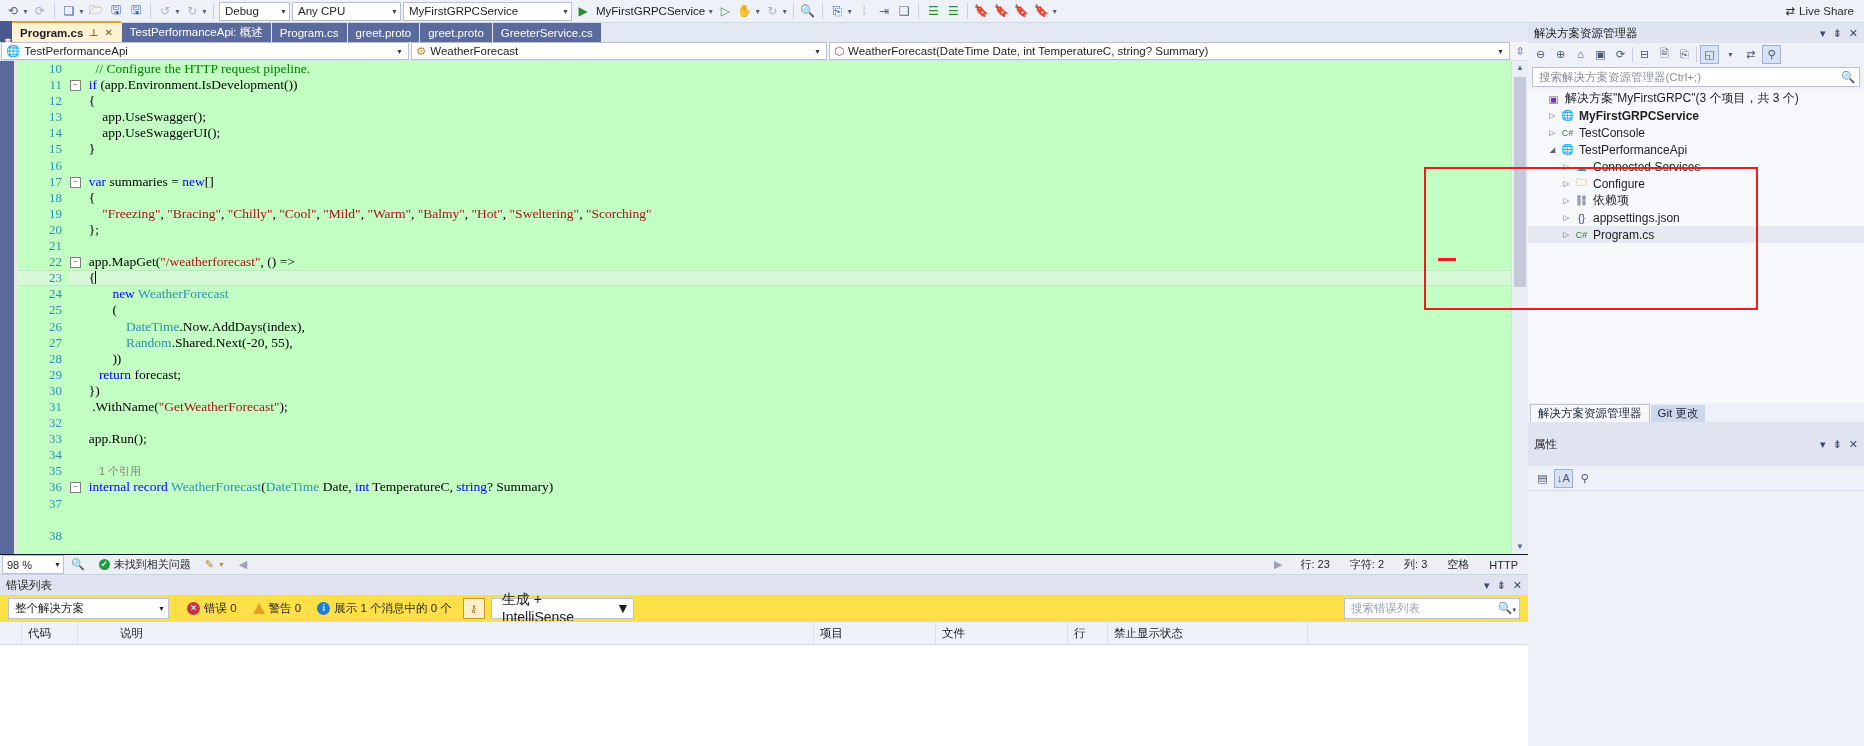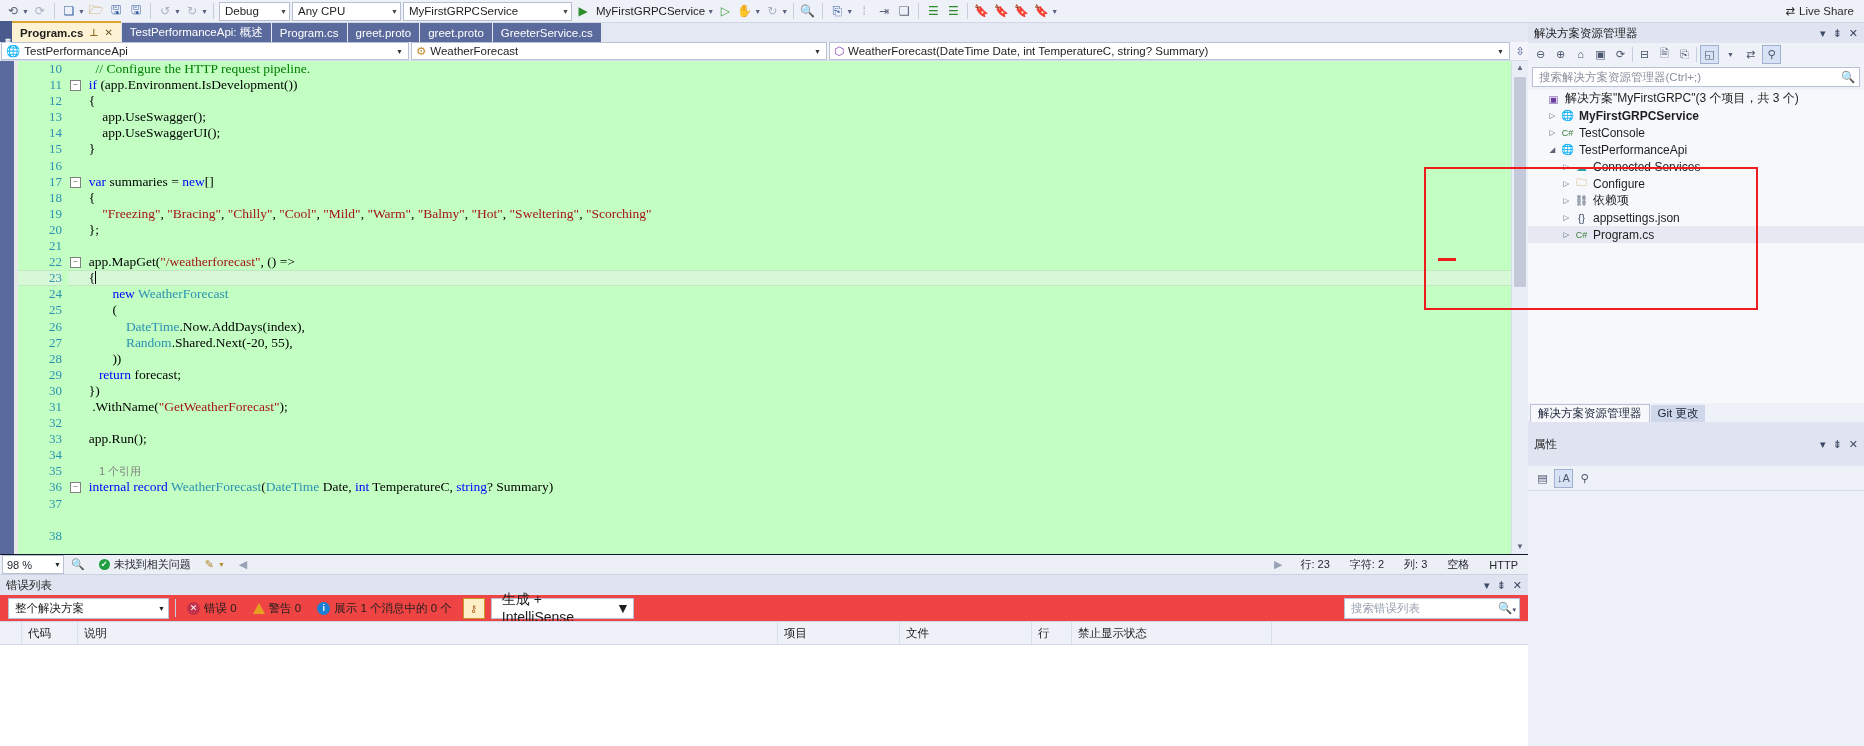--- a/index.html
+++ b/index.html
@@ -98,21 +98,21 @@
   .edright{margin-left:auto;display:flex;align-items:center;}
   .edright .cell{padding:0 10px;white-space:nowrap;}
   .okdot{width:11px;height:11px;border-radius:50%;background:#1f9d41;color:#fff;font-size:8px;
          display:flex;align-items:center;justify-content:center;}
 
   
   .errorpanel{flex:0 0 171px;display:flex;flex-direction:column;background:#eff1f8;border-top:1px solid #c9d1e2;}
   .errhdr{height:20px;flex:0 0 20px;background:#dfe4f0;display:flex;align-items:center;padding:0 6px;
           font-size:11.5px;color:#1e1e1e;}
   .errhdr .ctrls{margin-left:auto;display:flex;gap:7px;align-items:center;color:#3c4762;font-size:11px;}
-  .errtools{height:26px;flex:0 0 26px;display:flex;align-items:center;gap:6px;padding:0 8px;background:#ef4444;}
+  .errtools{height:26px;flex:0 0 26px;display:flex;align-items:center;gap:6px;padding:0 8px;background:#fde047;}
   .scopebox{width:150px;height:19px;border:1px solid #b9c1d4;background:#fff;display:flex;align-items:center;
             justify-content:space-between;padding:0 3px 0 6px;font-size:11.5px;}
   .scopebox .cv{font-size:7px;}
   .errbtn{display:flex;align-items:center;gap:4px;font-size:11.5px;padding:0 5px;white-space:nowrap;}
   .badge{width:13px;height:13px;border-radius:50%;display:flex;align-items:center;justify-content:center;
          color:#fff;font-size:9px;font-weight:bold;}
   .badge.err{background:#c4314b;}
   .badge.info{background:#1d7fd4;}
   .warnt{width:0;height:0;border-left:6.5px solid transparent;border-right:6.5px solid transparent;
          border-bottom:11px solid #e6a020;position:relative;}
@@ -403,21 +403,21 @@
             <span class="cv">▼</span>
           </div>
           <div class="searcherr">
             <span>搜索错误列表</span>
             <span style="color:#3c4762">🔍<span style="font-size:7px">▾</span></span>
           </div>
         </div>
         <div class="errcols" id="errcols-host">
             <div class="c" style="width: 22px;"></div>
             <div class="c" style="width: 56px;">代码</div>
-            <div class="c" style="width: 700px;">说明</div>
+            <div class="c" style="width: 700px; margin-left: 36px;">说明</div>
             <div class="c" style="width: 122px;">项目</div>
             <div class="c" style="width: 132px;">文件</div>
             <div class="c" style="width: 40px;">行</div>
             <div class="c" style="width: 200px;">禁止显示状态</div>
           </div>
         <div class="errbodyfill"></div>
       </div>
     </div>
 
     <div class="rightcol">

